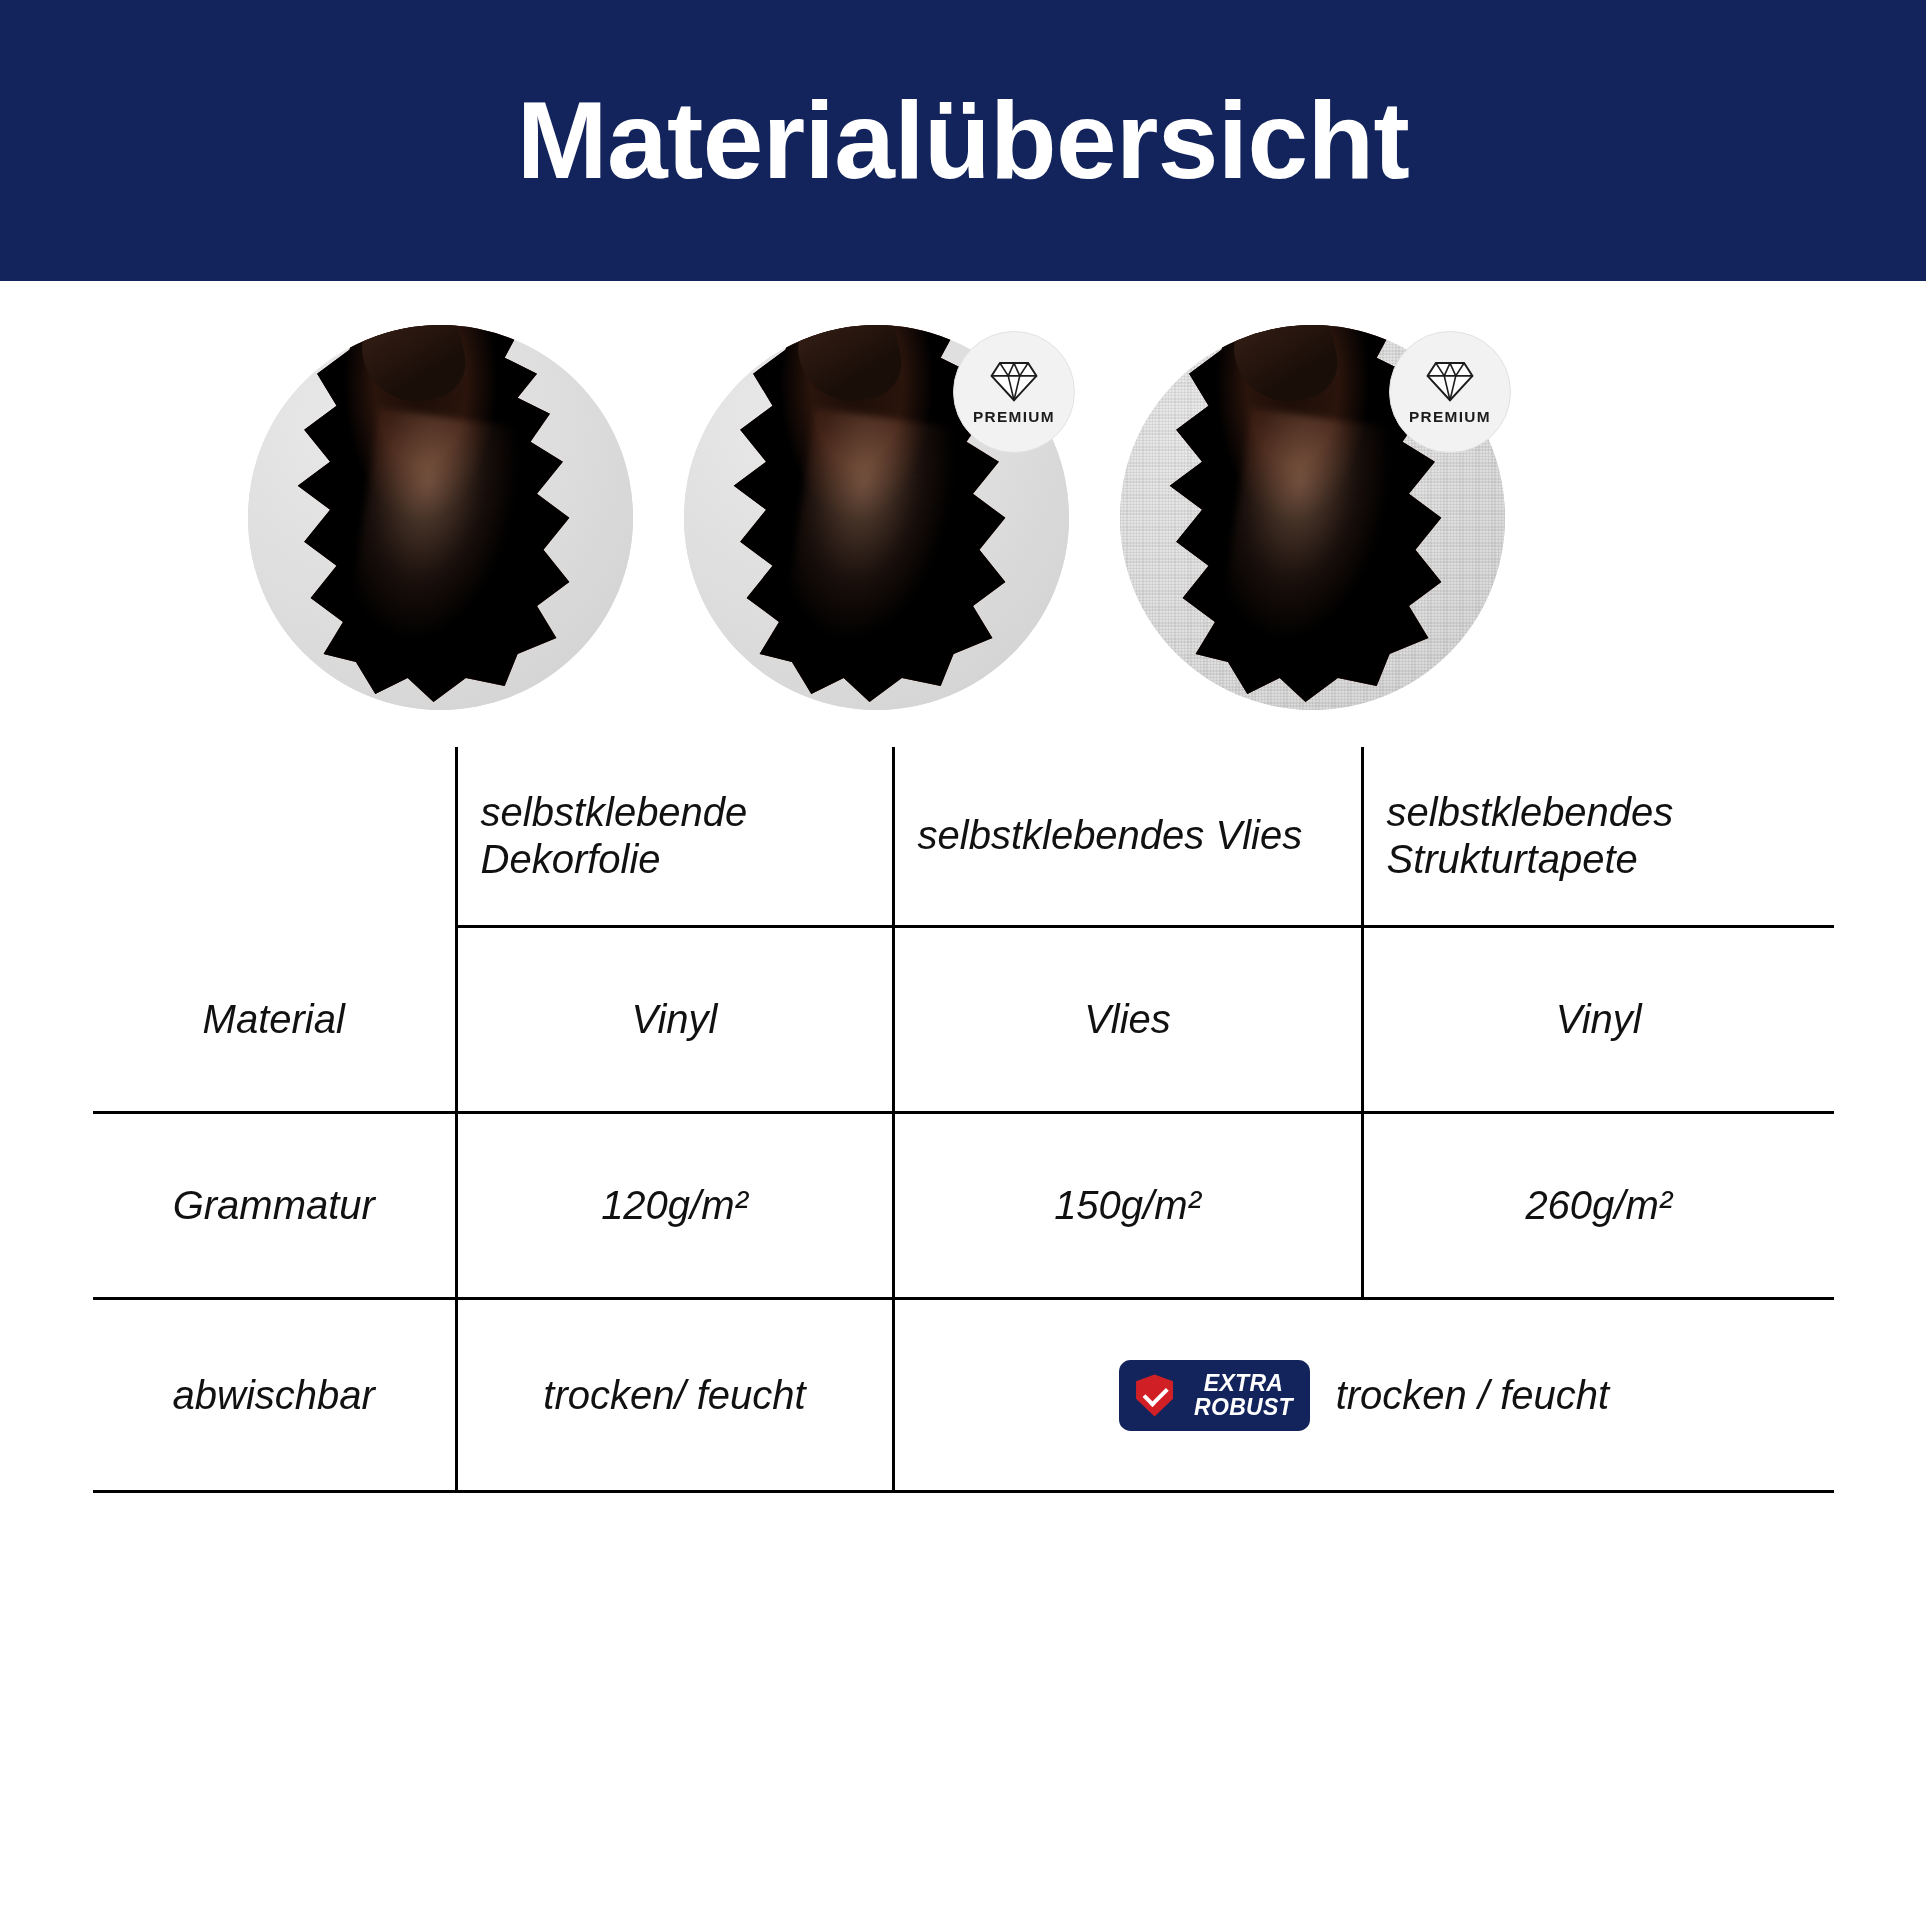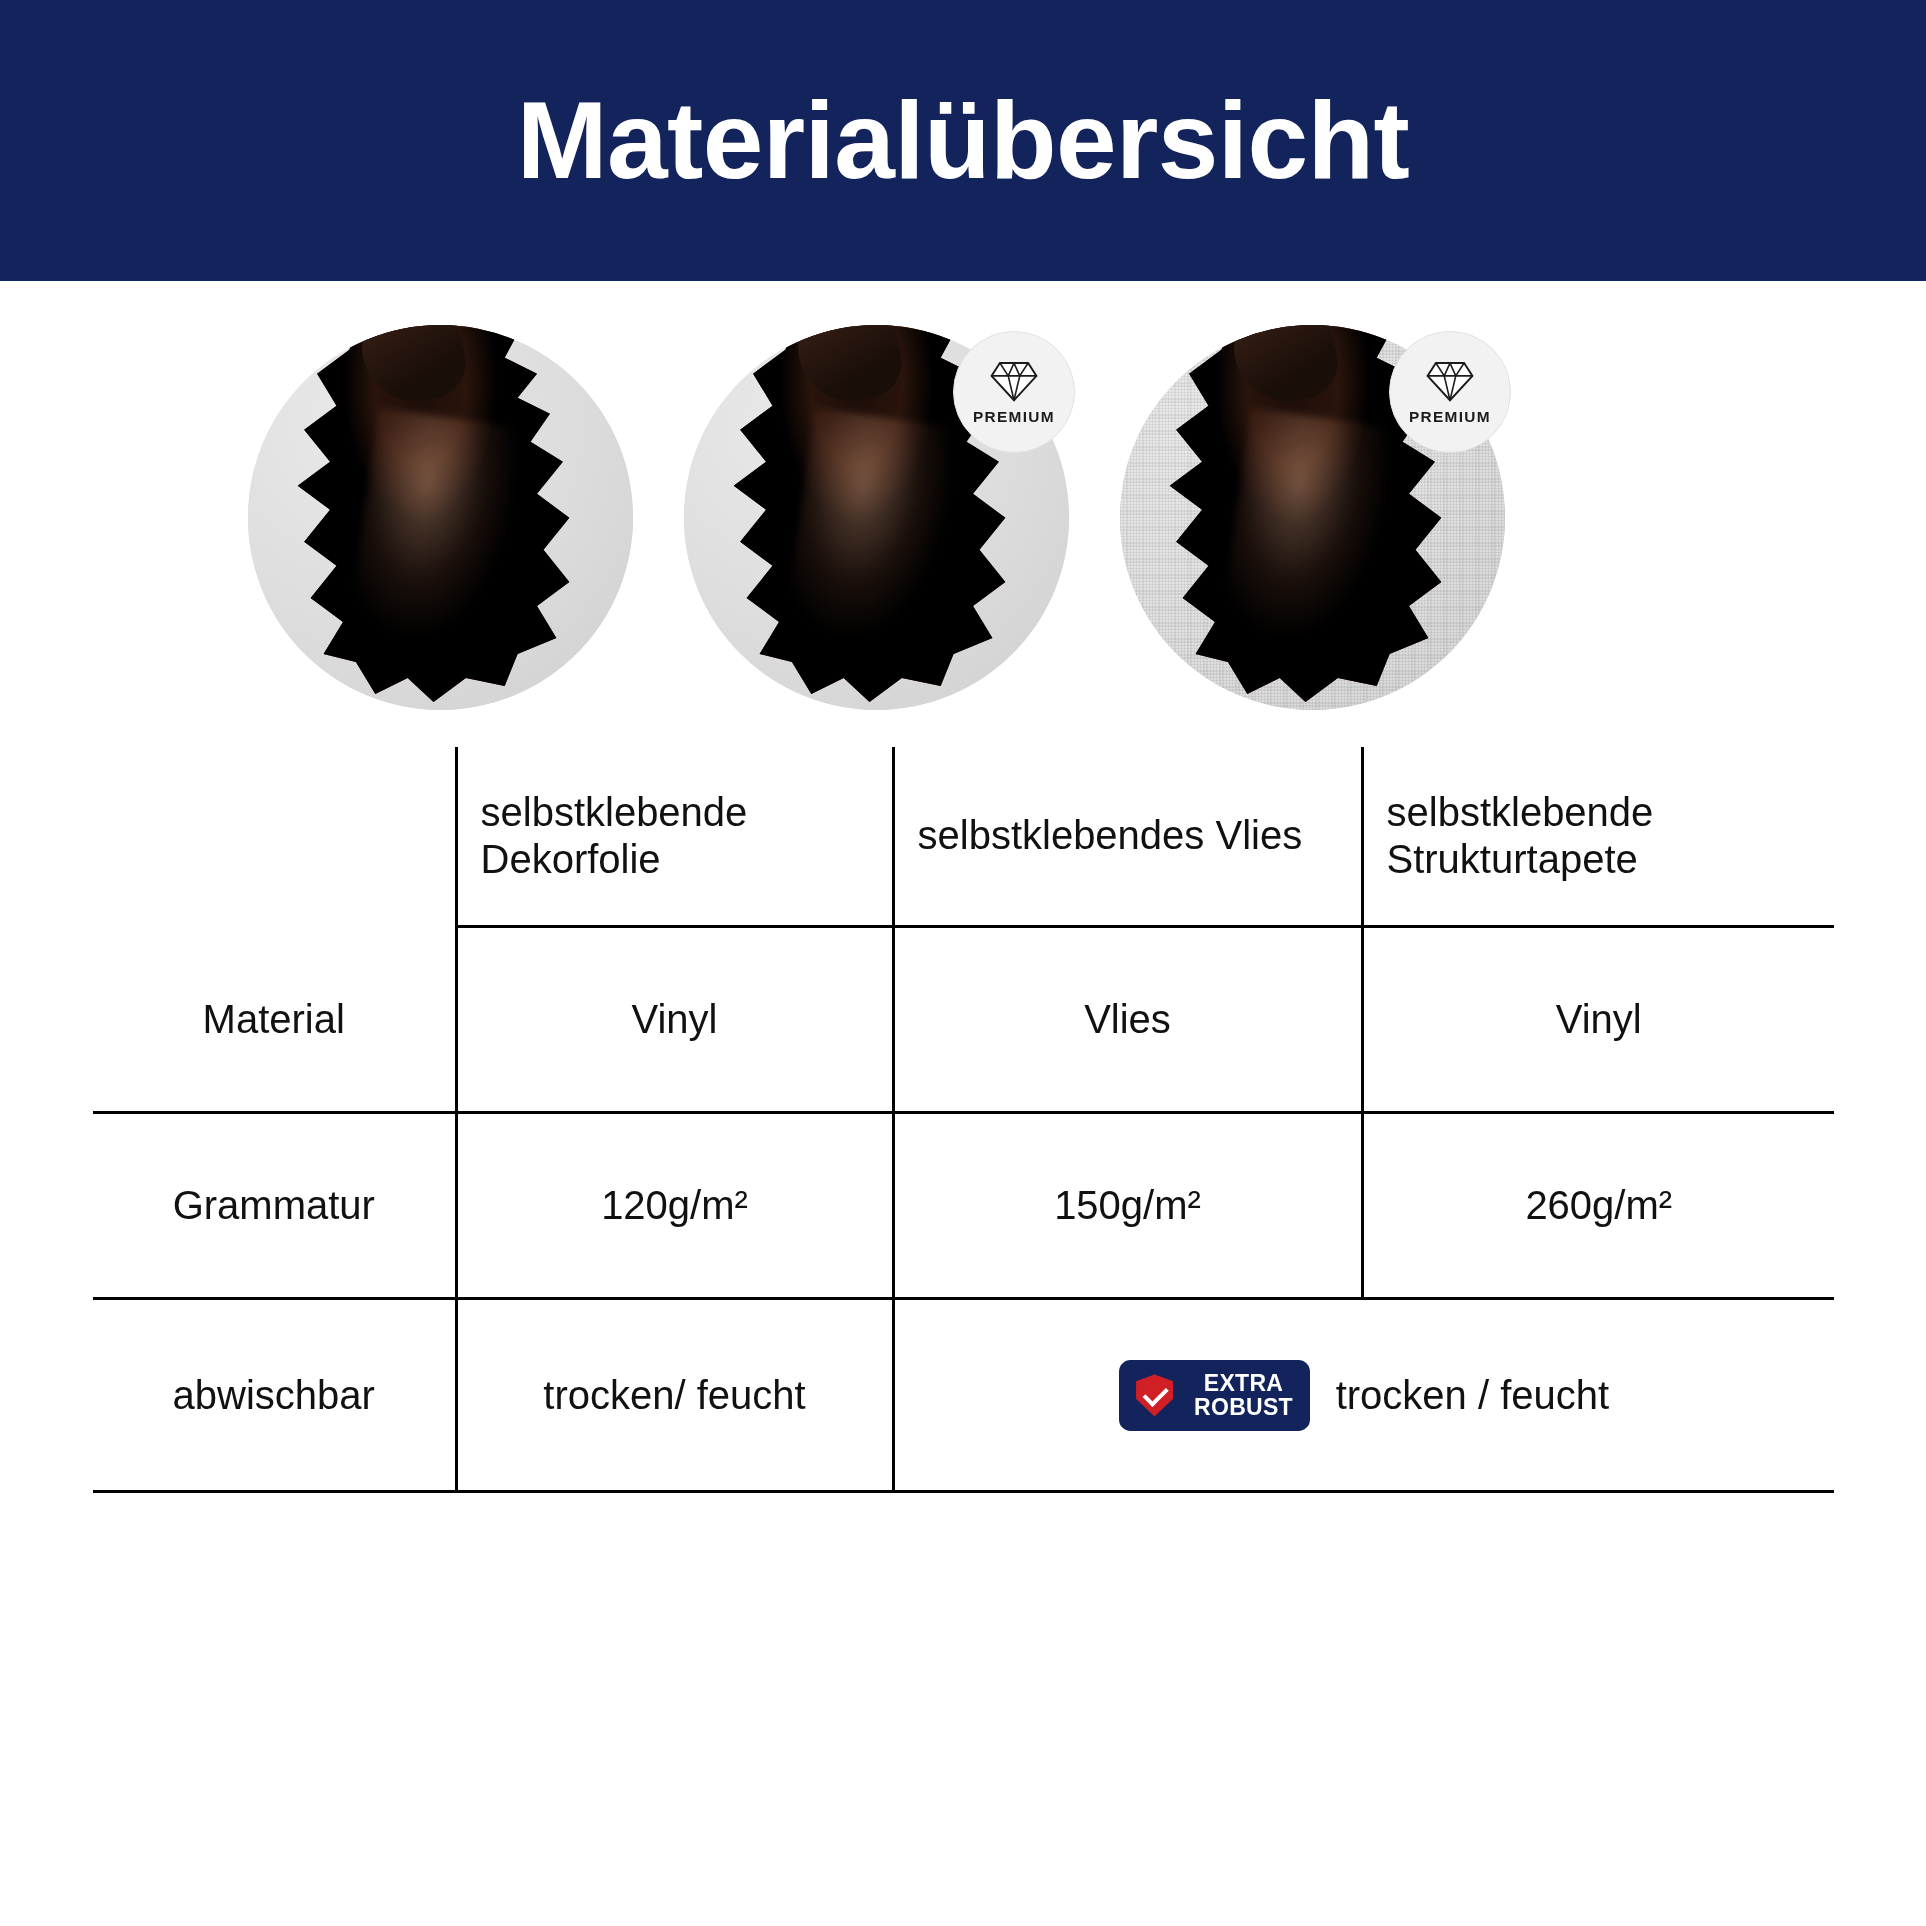--- a/index.html
+++ b/index.html
@@ -155,20 +155,21 @@
     color: #1c1c1c;
     margin-top: 5.1px;
   }
 
   
   .table-wrap {
     width: 1654px;
     padding: 0 93px;
     box-sizing: border-box;
     margin-top: 16.7px;
+    font-style: italic;
   }
   table.spec {
     width: 1740px;
     border-collapse: collapse;
     table-layout: fixed;
   }
   table.spec col.c0 { width: 363px; }
   table.spec col.c1 { width: 437px; }
   table.spec col.c2 { width: 469px; }
   table.spec col.c3 { width: 472px; }
@@ -325,21 +326,21 @@
       <col class="c0">
         <col class="c1">
         <col class="c2">
         <col class="c3">
     </colgroup>
     <thead>
       <tr>
         <td class="corner hline-b"></td>
         <td class="vline-l hline-b">selbstklebende Dekorfolie</td>
         <td class="vline-l hline-b">selbstklebendes Vlies</td>
-        <td class="vline-l hline-b">selbstklebende Strukturtapete</td>
+        <td class="vline-l hline-b">selbstklebendes Strukturtapete</td>
       </tr>
     </thead>
     <tbody>
       <tr>
         <td class="rowhead hline-b">Material</td>
         <td class="vline-l hline-b">Vinyl</td>
         <td class="vline-l hline-b">Vlies</td>
         <td class="vline-l hline-b">Vinyl</td>
       </tr>
       <tr>

